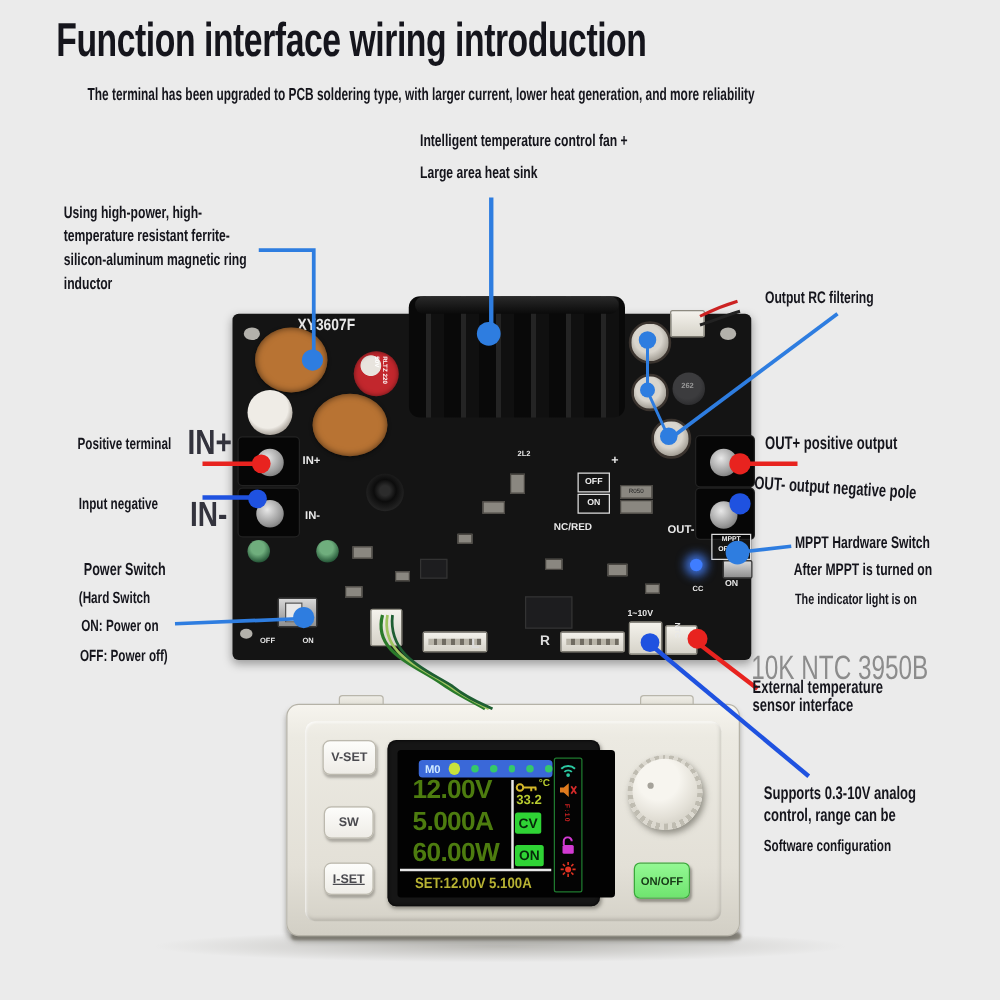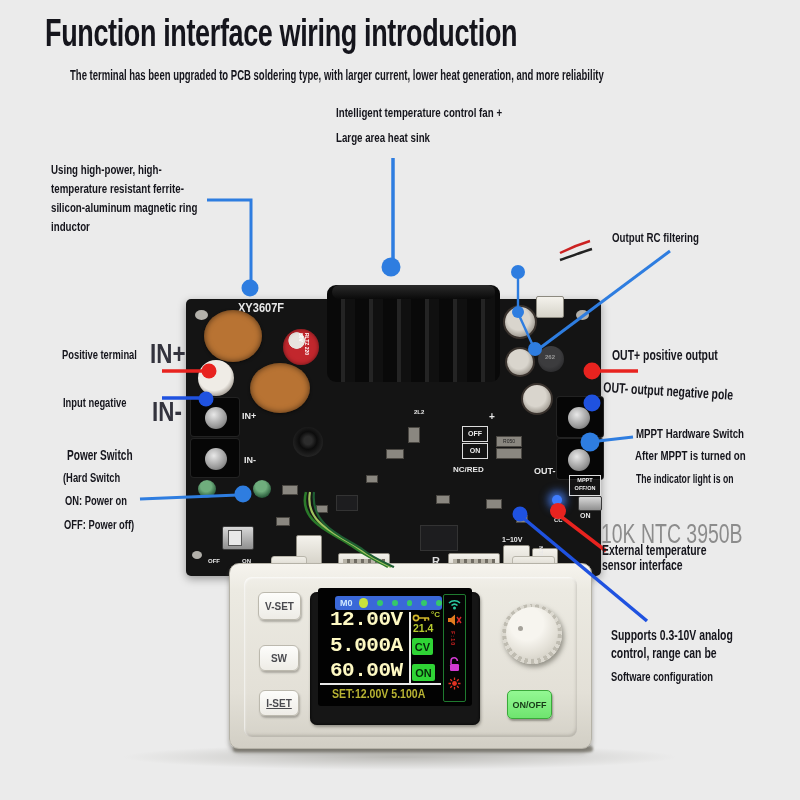--- a/index.html
+++ b/index.html
@@ -6,21 +6,21 @@
   .stage{position:relative;width:800px;height:800px;margin:0 auto;overflow:hidden;
          background:#ebebeb;font-family:"Liberation Sans",sans-serif;color:var(--ink,#15151c);}
   .abs{position:absolute;}
   .lbl{font-weight:bold;color:var(--ink,#15151c);white-space:nowrap;transform:scaleX(.72);transform-origin:0 0;line-height:1.42;}
   .title{font-size:38px;font-weight:bold;letter-spacing:-.5px;transform:scaleX(.71);transform-origin:0 0;white-space:nowrap;}
   .subtitle{font-size:14px;font-weight:bold;transform:scaleX(.68);transform-origin:0 0;white-space:nowrap;}
   .biglet{font-size:28px;font-weight:bold;color:#33333d;transform:scaleX(.8);transform-origin:0 0;white-space:nowrap;}
   .gray-title{font-size:27px;color:#8c8c8c;transform:scaleX(.72);transform-origin:0 0;white-space:nowrap;}
   
   .pcb{left:186px;top:251px;width:415px;height:277px;background:#141414;border-radius:5px;
-       box-shadow:0 3px 8px rgba(0,0,0,.35);margin-top:48px;}
+       box-shadow:0 3px 8px rgba(0,0,0,.35);}
   .hole{width:13px;height:10px;background:#cfcdc6;border-radius:50%;opacity:.85;}
   .heatsink{background:linear-gradient(180deg,#0a0a0a,#1c1c1c 30%,#0c0c0c);border-radius:9px;
     background-image:repeating-linear-gradient(90deg,#090909 0 14px,#242424 14px 18px,#101010 18px 28px);}
   .toroid{border-radius:50%;background:
       repeating-linear-gradient(90deg,rgba(60,30,5,.55) 0 4px,rgba(255,200,120,.25) 4px 8px),
       radial-gradient(circle at 50% 45%,#2a1softc 0%,#7a4a1f 18%,#c98a4b 40%,#b87333 70%,#8a5322 100%);
       background-color:#b87333;box-shadow:inset 0 0 6px rgba(0,0,0,.6),0 1px 3px rgba(0,0,0,.5);}
   .cap{border-radius:50%;}
   .cap.red{background:radial-gradient(circle at 38% 32%,#e8e4de 0 24%,#c2272d 26%);box-shadow:inset 0 0 4px rgba(0,0,0,.5);}
   .cap.white{background:radial-gradient(circle at 45% 40%,#efece6 0 55%,#b8b2aa 70%,#6b5c55 100%);}
@@ -44,27 +44,27 @@
      background:linear-gradient(180deg,#f6f4ee 0,#eceae2 14%,#e3e0d7 70%,#d2cfc5 100%);
      border:1px solid #b5b2a7;box-shadow:0 4px 4px rgba(110,108,100,.55);}
   .tab{background:linear-gradient(180deg,#efede6,#d9d6cc);border:1px solid #b9b6ab;border-radius:3px;}
   .panel-edge{left:14px;top:13px;right:14px;bottom:11px;border-radius:8px;
      box-shadow:inset 1px 1px 2px rgba(255,255,255,.8),inset -1px -2px 3px rgba(90,88,80,.25);}
   .btn{background:linear-gradient(180deg,#fdfdfb,#eeece6);border:1px solid #bcb9ae;border-radius:6px;
        box-shadow:1px 2px 2px rgba(90,88,80,.4);font-weight:bold;color:#4a4a4f;
        display:flex;align-items:center;justify-content:center;}
   .screen-bezel{left:80px;top:28px;width:170px;height:133px;background:#161616;border-radius:7px;
        box-shadow:inset 0 0 3px #000,1px 2px 3px rgba(80,78,70,.5);}
-  .screen{left:88px;top:24px;width:154px;height:118px;background:#020202;border-radius:3px;overflow:hidden;}
+  .screen{left:88px;top:36px;width:154px;height:118px;background:#020202;border-radius:3px;overflow:hidden;padding-left:20px;}
   .sbar{left:17px;top:8px;width:107px;height:14px;background:var(--screen-blue,#3a68d8);border-radius:3px;
         display:flex;align-items:center;}
   .sbar .mode{color:#cfe9ff;font-size:9px;font-weight:bold;margin-left:5px;}
   .dot-big{width:10px;height:10px;border-radius:50%;background:#c8e23c;margin-left:6px;}
   .dot{width:6px;height:6px;border-radius:50%;background:#35c86a;margin-left:9px;}
-  .readout{color:#fef9c3;font-size:21px;font-weight:bold;letter-spacing:-.5px;white-space:nowrap;font-family:Liberation Mono, monospace;}
+  .readout{color:#4d7c0f;font-size:21px;font-weight:bold;letter-spacing:-.5px;white-space:nowrap;}
   .badge{background:var(--screen-green,#2fd435);color:#06290a;font-weight:bold;font-size:11px;
          display:flex;align-items:center;justify-content:center;border-radius:2px;}
   .setline{color:var(--set-yellow,#b7b233);font-size:12px;font-weight:bold;transform:scaleX(.88);transform-origin:0 0;white-space:nowrap;}
   .temp{color:#b8cc30;font-weight:bold;}
   .sidebar{left:125px;top:6px;width:21px;height:106px;background:#040404;border:1px solid #1f7a2f;border-radius:2px;}
   .divline{background:#e8e8e8;}
   .knob-outer{left:272px;top:40px;width:60px;height:60px;border-radius:50%;
      background:repeating-conic-gradient(#dcd9d0 0 7deg,#bfbcb1 7deg 14deg);
      box-shadow:2px 3px 5px rgba(90,88,78,.6);}
   .knob-inner{left:276px;top:43px;width:52px;height:52px;border-radius:50%;
@@ -161,21 +161,21 @@
     <div class="abs screw" style="left:382px;top:108px;width:22px;height:22px;"></div>
     <div class="abs term" style="left:371px;top:140px;width:46px;height:40px;"></div>
     <div class="abs screw" style="left:382px;top:150px;width:22px;height:22px;"></div>
 
     <div class="abs greencap" style="left:12px;top:181px;width:18px;height:18px;"></div>
     <div class="abs greencap" style="left:67px;top:181px;width:18px;height:18px;"></div>
 
     <div class="abs silk" style="left:56px;top:112px;font-size:9px;">IN+</div>
     <div class="abs silk" style="left:58px;top:156px;font-size:9px;">IN-</div>
     <div class="abs silk" style="left:348px;top:167px;font-size:9px;">OUT-</div>
-    <div class="abs silk" style="left:267px;top:166px;font-size:8px;">NC/RED</div>
+    <div class="abs silk" style="left:257px;top:166px;font-size:8px;">NC/RED</div>
     <div class="abs silk" style="left:228px;top:110px;font-size:6px;">2L2</div>
     <div class="abs silk" style="left:303px;top:112px;font-size:10px;">+</div>
     <div class="abs outline-box" style="left:276px;top:127px;width:24px;height:14px;font-size:7px;text-align:center;line-height:14px;">OFF</div>
     <div class="abs outline-box" style="left:276px;top:144px;width:24px;height:14px;font-size:7px;text-align:center;line-height:14px;">ON</div>
     <div class="abs smd" style="left:310px;top:137px;width:24px;height:9px;font-size:5px;color:#222;text-align:center;line-height:9px;">R050</div>
     <div class="abs smd" style="left:310px;top:149px;width:24px;height:9px;"></div>
 
     <div class="abs outline-box" style="left:383px;top:176px;width:30px;height:19px;font-size:5.5px;text-align:center;line-height:1.5;">
       <div>MPPT</div>
       <div>OFF/ON</div>
@@ -246,21 +246,21 @@
       <div class="abs readout" style="left:12px;top:71px;">60.00W</div>
 
       <div class="abs divline" style="left:91px;top:24px;width:2px;height:71px;"></div>
       <div class="abs divline" style="left:2px;top:95px;width:121px;height:2px;"></div>
 
       <svg class="abs" style="left:94px;top:25px;" width="22" height="10" viewBox="0 0 22 10">
         <circle cx="4" cy="5" r="2.6" fill="none" stroke="#d4b82a" stroke-width="1.6"></circle>
         <path d="M7 5 h10 M13 5 v3 M16.5 5 v2.4" stroke="#d4b82a" stroke-width="1.6" fill="none"></path>
       </svg>
       <div class="abs temp" style="left:113px;top:22px;font-size:8px;">°C</div>
-      <div class="abs temp" style="left:95px;top:34px;font-size:10.5px;">21.4</div>
+      <div class="abs temp" style="left:95px;top:34px;font-size:10.5px;">33.2</div>
 
       <div class="abs badge" style="left:94px;top:50px;width:21px;height:17px;">CV</div>
       <div class="abs badge" style="left:94px;top:76px;width:23px;height:17px;">ON</div>
 
       <div class="abs setline" style="left:14px;top:99px;">SET:12.00V 5.100A</div>
 
       <div class="abs sidebar">
         <svg class="abs" style="left:3px;top:3px;" width="15" height="12" viewBox="0 0 15 12">
           <path d="M2 5 A8 8 0 0 1 13 5" fill="none" stroke="#2cc9a2" stroke-width="1.6"></path>
           <path d="M4.5 7.5 A4.5 4.5 0 0 1 10.5 7.5" fill="none" stroke="#2cc9a2" stroke-width="1.6"></path>

